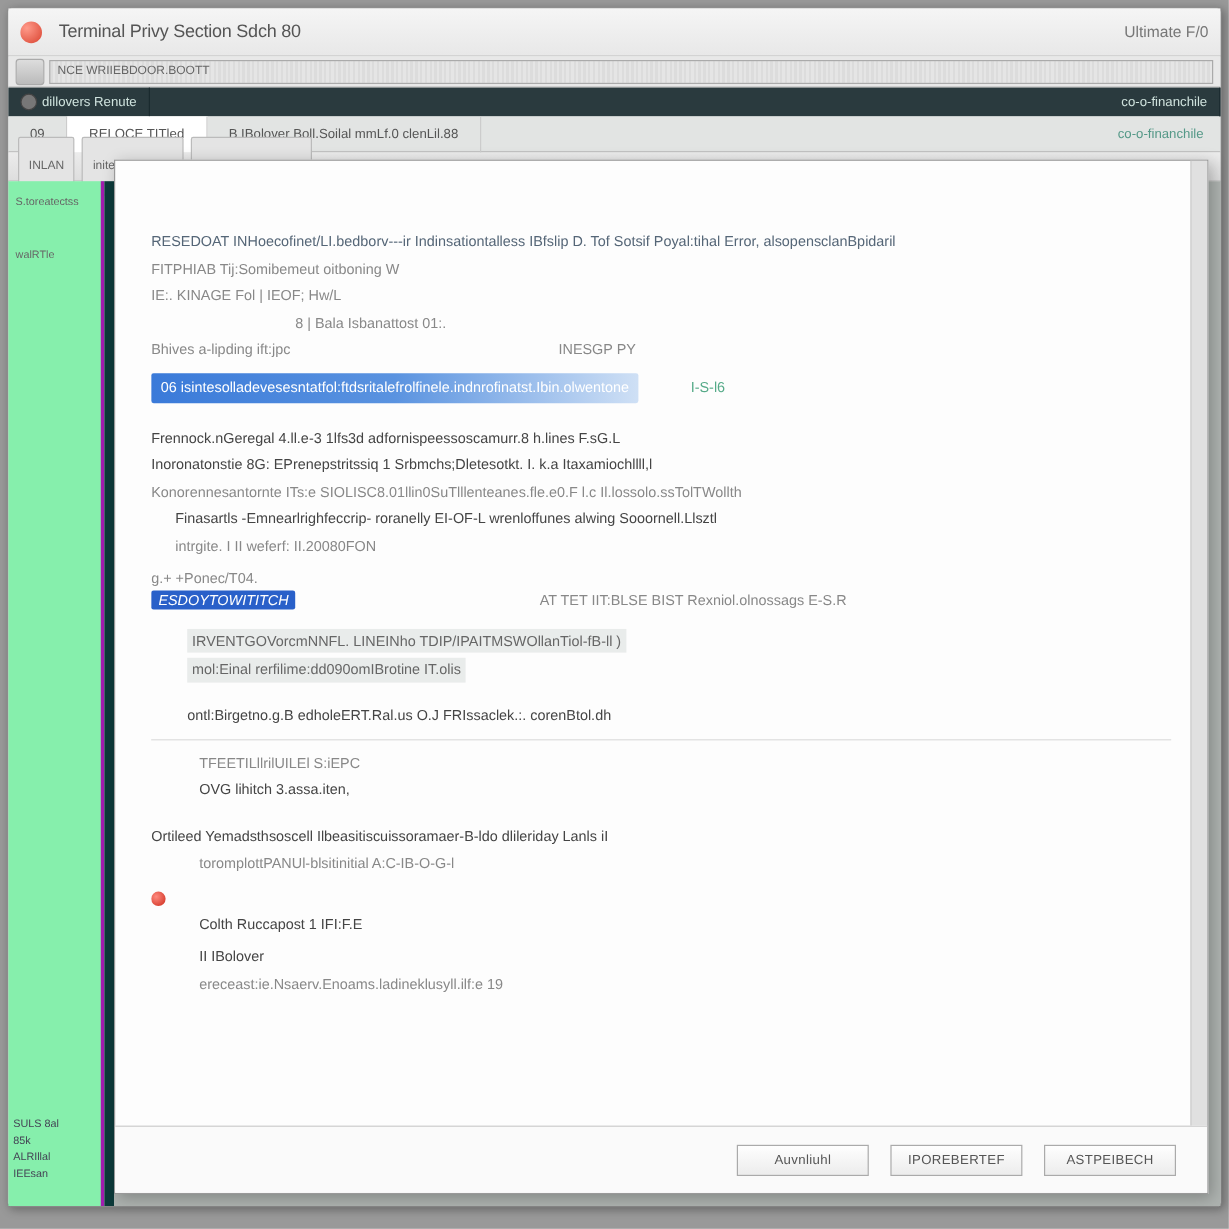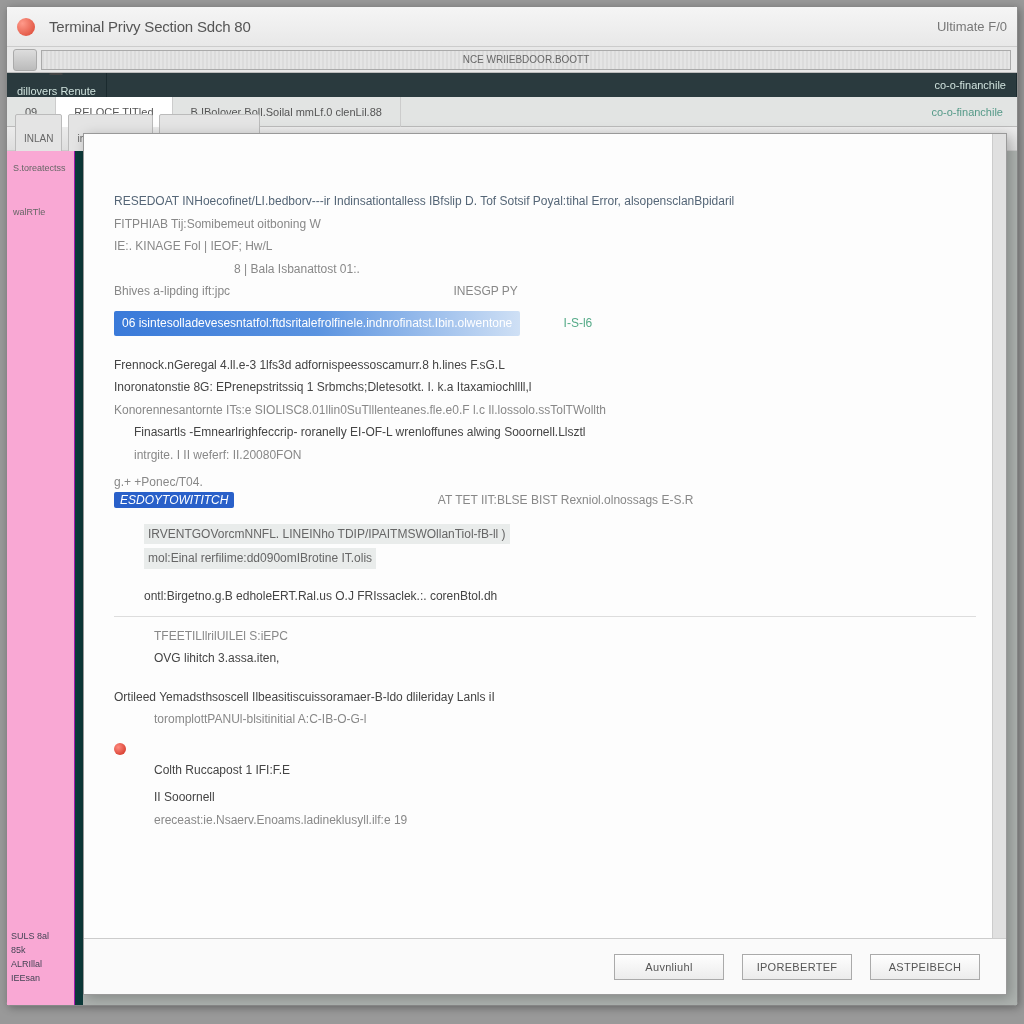--- a/index.html
+++ b/index.html
@@ -2,35 +2,35 @@
 <html><head>
 <meta charset="utf-8">
 <style>
 * { margin: 0; padding: 0; box-sizing: border-box; font-family: "Segoe UI", Tahoma, sans-serif; }
 body { width: 1024px; height: 1024px; background: #999; overflow: hidden; position: relative; }
 .window { position: absolute; left: 6px; top: 6px; right: 6px; bottom: 18px; background: #eef0ef; border: 1px solid #888; border-radius: 4px; box-shadow: 2px 2px 8px rgba(0,0,0,0.3); }
 .titlebar { height: 40px; background: linear-gradient(#f5f5f5,#e8e8e8); display: flex; align-items: center; padding: 0 10px; border-bottom: 1px solid #ccc; }
 .close-btn { width: 18px; height: 18px; border-radius: 50%; background: radial-gradient(circle at 30% 30%, #ff9a8a, #d94330); margin-right: 14px; }
 .title-text { font-size: 15px; color: #555; letter-spacing: -0.2px; }
 .title-right { margin-left: auto; font-size: 13px; color: #777; }
-.addr-bar { height: 26px; display: flex; align-items: center; padding: 2px 6px; background: #e8e8e8; border-bottom: 1px solid #bbb; text-align: center; }
+.addr-bar { height: 26px; display: flex; align-items: center; padding: 2px 6px; background: #e8e8e8; border-bottom: 1px solid #bbb; }
 .nav-ico { width: 24px; height: 22px; background: linear-gradient(#ddd,#bbb); border: 1px solid #aaa; border-radius: 3px; margin-right: 4px; }
 .addr-in { flex: 1; height: 20px; background: repeating-linear-gradient(90deg,#dcdcdc 0 2px,#e5e5e5 2px 4px); border: 1px solid #aaa; font-size: 10px; color: #666; padding: 0 6px; line-height: 18px; overflow: hidden; }
 .sub-bar { height: 24px; display: flex; align-items: stretch; background: #2a3a3e; font-size: 11px; }
 .sub-bar .chip { padding: 0 10px; line-height: 24px; color: #cfe2dd; border-right: 1px solid #1a2a2e; }
-.sub-bar .chip.first { display:flex; align-items:center; gap:4px;flex-direction:column; }
+.sub-bar .chip.first { display:flex; align-items:center; gap:4px; }
 .sub-disk { width:14px; height:14px; border-radius:50%; background:#777; border:1px solid #444; }
 .tabs-row { height: 30px; display: flex; align-items: center; background: #e2e4e3; border-bottom: 1px solid #bbb; font-size: 11px; color: #555; }
 .tabs-row .t { padding: 0 18px; line-height: 30px; border-right: 1px solid #ccc; }
 .tabs-row .t.active { background: #fff; font-weight: 400; }
 .tabs-row .right-info { margin-left: auto; padding: 0 14px; color: #598; }
 .toolbar2 { height: 24px; background: linear-gradient(#ececec,#dedede); border-bottom: 1px solid #ccc; display: flex; align-items: center; padding: 0 8px; gap: 6px; font-size: 10px; color:#666; }
 .toolbar2 .btn { padding: 18px 8px; background:#e4e4e4; border:1px solid #bbb; border-radius:2px; }
 .body-area { position: absolute; left: 0; top: 144px; right: 0; bottom: 0; display: flex; }
-.sidebar { width: 68px; background: #f9a8d4; border-right: 1px solid #a21caf; font-size: 9px; color: #666; padding-top: 10px; }
+.sidebar { width: 80px; background: #86efac; border-right: 3px solid #a21caf; font-size: 9px; color: #666; padding-top: 10px; }
 .sidebar .sec { padding: 2px 6px; margin-bottom: 30px; }
 .sidebar-lower { position:absolute; bottom:20px; left:4px; font-size:9px; color:#445; line-height:14px;}
 .dark-strip { width: 8px; background: #0d3a3a; }
 .main { flex: 1; position: relative; background: #aeb3b0; }
 .dialog { position: absolute; left: 0px; top: -18px; right: 10px; bottom: 10px; background: #fdfdfd; border: 1px solid #999; box-shadow: 3px 3px 12px rgba(0,0,0,0.25); display:flex; flex-direction:column; }
 .dlg-content { flex: 1; padding: 18px 30px 10px 30px; overflow: hidden; font-size: 12px; color: #444; line-height: 1.55; }
 .dlg-content .row { margin-bottom: 4px; white-space: nowrap; overflow: hidden; }
 .dlg-content .muted { color: #888; }
 .dlg-content .lbl { color: #567; display:inline-block; min-width:90px;}
 .sel-row { background: linear-gradient(90deg,#3a7ad9,#5a93e0 50%,#cfe0f5); color: #fff; padding: 3px 8px; border-radius: 2px; display:inline-block; margin: 6px 0; }
@@ -146,21 +146,21 @@
           <div class="row" style="padding-left:40px">OVG lihitch 3.assa.iten,</div>
 
           <div style="height:16px"></div>
           <div class="row" style="font-weight:500">Ortileed  Yemadsthsoscell Ilbeasitiscuissoramaer-B-ldo  dlileriday Lanls iI</div>
           <div class="row muted" style="padding-left:40px">toromplottPANUl-blsitinitial  A:C-IB-O-G-l</div>
 
           <div class="row" style="margin-top:10px">
             <span class="err-dot"></span>
           </div>
           <div class="row" style="padding-left:40px">Colth Ruccapost 1 IFI:F.E</div>
-          <div class="row" style="padding-left:40px;margin-top:8px">II Sooornell</div>
+          <div class="row" style="padding-left:40px;margin-top:8px">II IBolover</div>
           <div class="row muted" style="padding-left:40px">ereceast:ie.Nsaerv.Enoams.ladineklusyll.ilf:e  19</div>
 
         </div>
 
         <div class="scroll-track"></div>
 
         <div class="dlg-footer">
           <button>Auvnliuhl</button>
           <button>IPOREBERTEF</button>
           <button>ASTPEIBECH</button>

